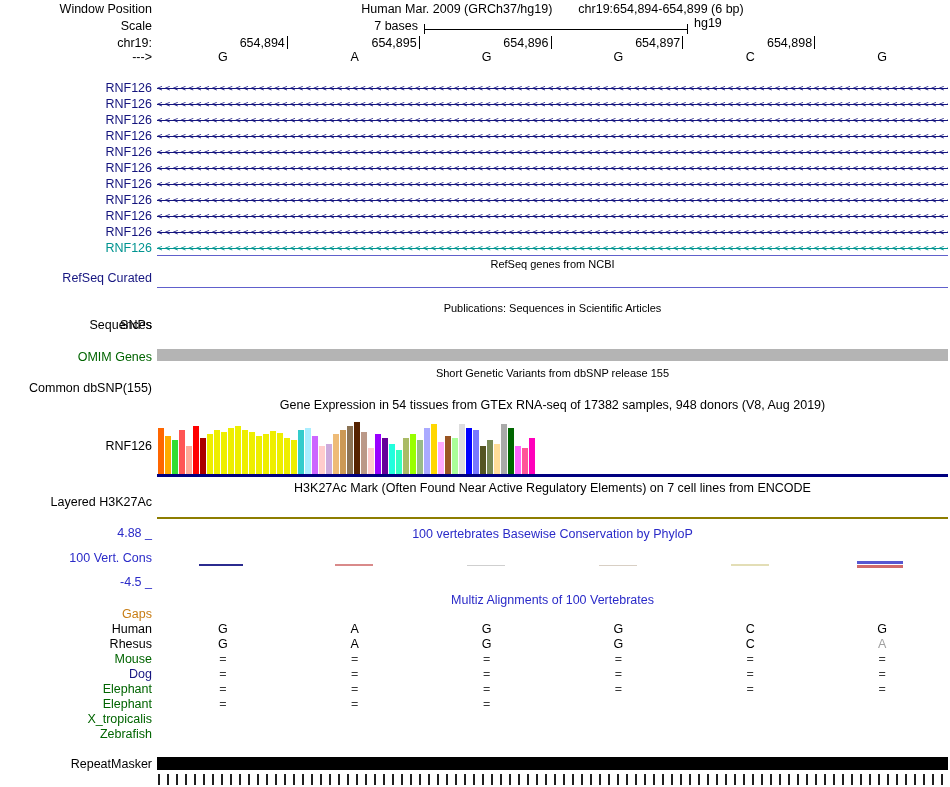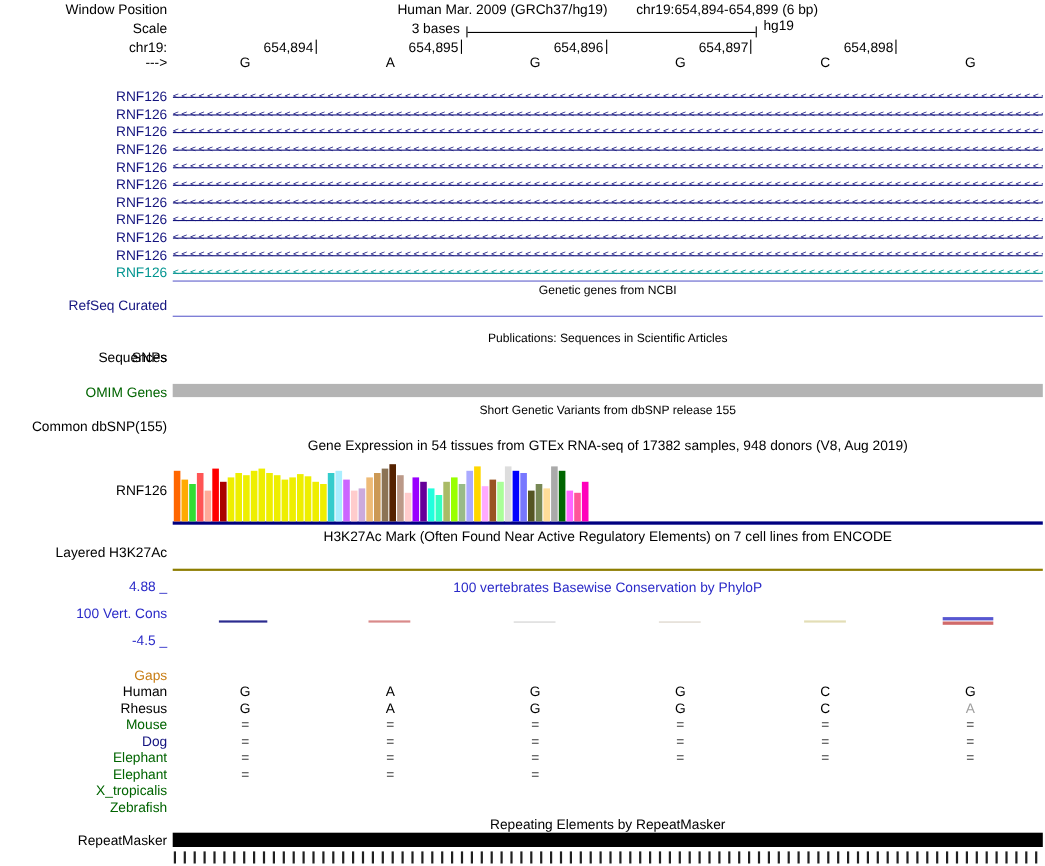--- a/index.html
+++ b/index.html
@@ -28,30 +28,30 @@
 
 <div id="screen">
 
   <div class="lbl" style="top:2px">Window Position</div>
   <div class="ctr headrow" style="top:2px">
     <span>Human Mar. 2009 (GRCh37/hg19)</span>
     <span>chr19:654,894-654,899 (6 bp)</span>
   </div>
 
   <div class="lbl" style="top:19px">Scale</div>
-  <div style="position:absolute;left:322px;top:19px;width:96px;text-align:right">3 bases</div>
+  <div style="position:absolute;left:322px;top:19px;width:96px;text-align:right">7 bases</div>
   <div style="position:absolute;left:424px;top:24px;width:264px;height:10px;border-left:1px solid #000;border-right:1px solid #000;background:linear-gradient(#000,#000) center/100% 1px no-repeat;"></div>
   <div style="position:absolute;left:694px;top:16px">hg19</div>
 
   <div class="lbl" style="top:36px">chr19:</div>
   <div class="lbl" style="top:50px">---&gt;</div>
 
 
   <div class="hline" style="top:255px"></div>
-  <div class="ctr small" style="top:258px">Genetic genes from NCBI</div>
+  <div class="ctr small" style="top:258px">RefSeq genes from NCBI</div>
   <div class="lbl navy" style="top:271px">RefSeq Curated</div>
   <div class="hline" style="top:287px"></div>
 
   <div class="ctr small" style="top:302px">Publications: Sequences in Scientific Articles</div>
   <div class="lbl" style="top:318px">Sequences</div>
   <div class="lbl" style="top:318px">SNPs</div>
 
   <div style="position:absolute;left:157px;top:349px;width:791px;height:12px;background:var(--omim-bar)"></div>
   <div class="lbl green" style="top:350px">OMIM Genes</div>
 
@@ -64,22 +64,22 @@
 
   <div class="ctr" style="top:481px">H3K27Ac Mark (Often Found Near Active Regulatory Elements) on 7 cell lines from ENCODE</div>
   <div class="lbl" style="top:495px">Layered H3K27Ac</div>
   <div style="position:absolute;left:157px;top:517px;width:791px;height:2px;background:var(--h3k27ac-line)"></div>
 
   <div class="ctr blue" style="top:527px">100 vertebrates Basewise Conservation by PhyloP</div>
   <div class="lbl blue" style="top:526px">4.88 _</div>
   <div class="lbl blue" style="top:551px">100 Vert. Cons</div>
   <div class="lbl blue" style="top:575px">-4.5 _</div>
 
-
-  <div class="ctr" style="top:743px">Repeating Elements by RepeatMasker</div>
+  <div class="ctr blue" style="top:593px">Multiz Alignments of 100 Vertebrates</div>
+
   <div class="lbl" style="top:757px">RepeatMasker</div>
   <div style="position:absolute;left:157px;top:757px;width:791px;height:13px;background:#000"></div>
 
 <div style="position: absolute; left: 208.833px; top: 36px; width: 76px; text-align: right;">654,894</div>
     <div style="position: absolute; left: 286.833px; top: 36px; width: 1px; height: 13px; background: rgb(0, 0, 0);"></div>
     <div style="position: absolute; left: 340.667px; top: 36px; width: 76px; text-align: right;">654,895</div>
     <div style="position: absolute; left: 418.667px; top: 36px; width: 1px; height: 13px; background: rgb(0, 0, 0);"></div>
     <div style="position: absolute; left: 472.5px; top: 36px; width: 76px; text-align: right;">654,896</div>
     <div style="position: absolute; left: 550.5px; top: 36px; width: 1px; height: 13px; background: rgb(0, 0, 0);"></div>
     <div style="position: absolute; left: 604.333px; top: 36px; width: 76px; text-align: right;">654,897</div>

